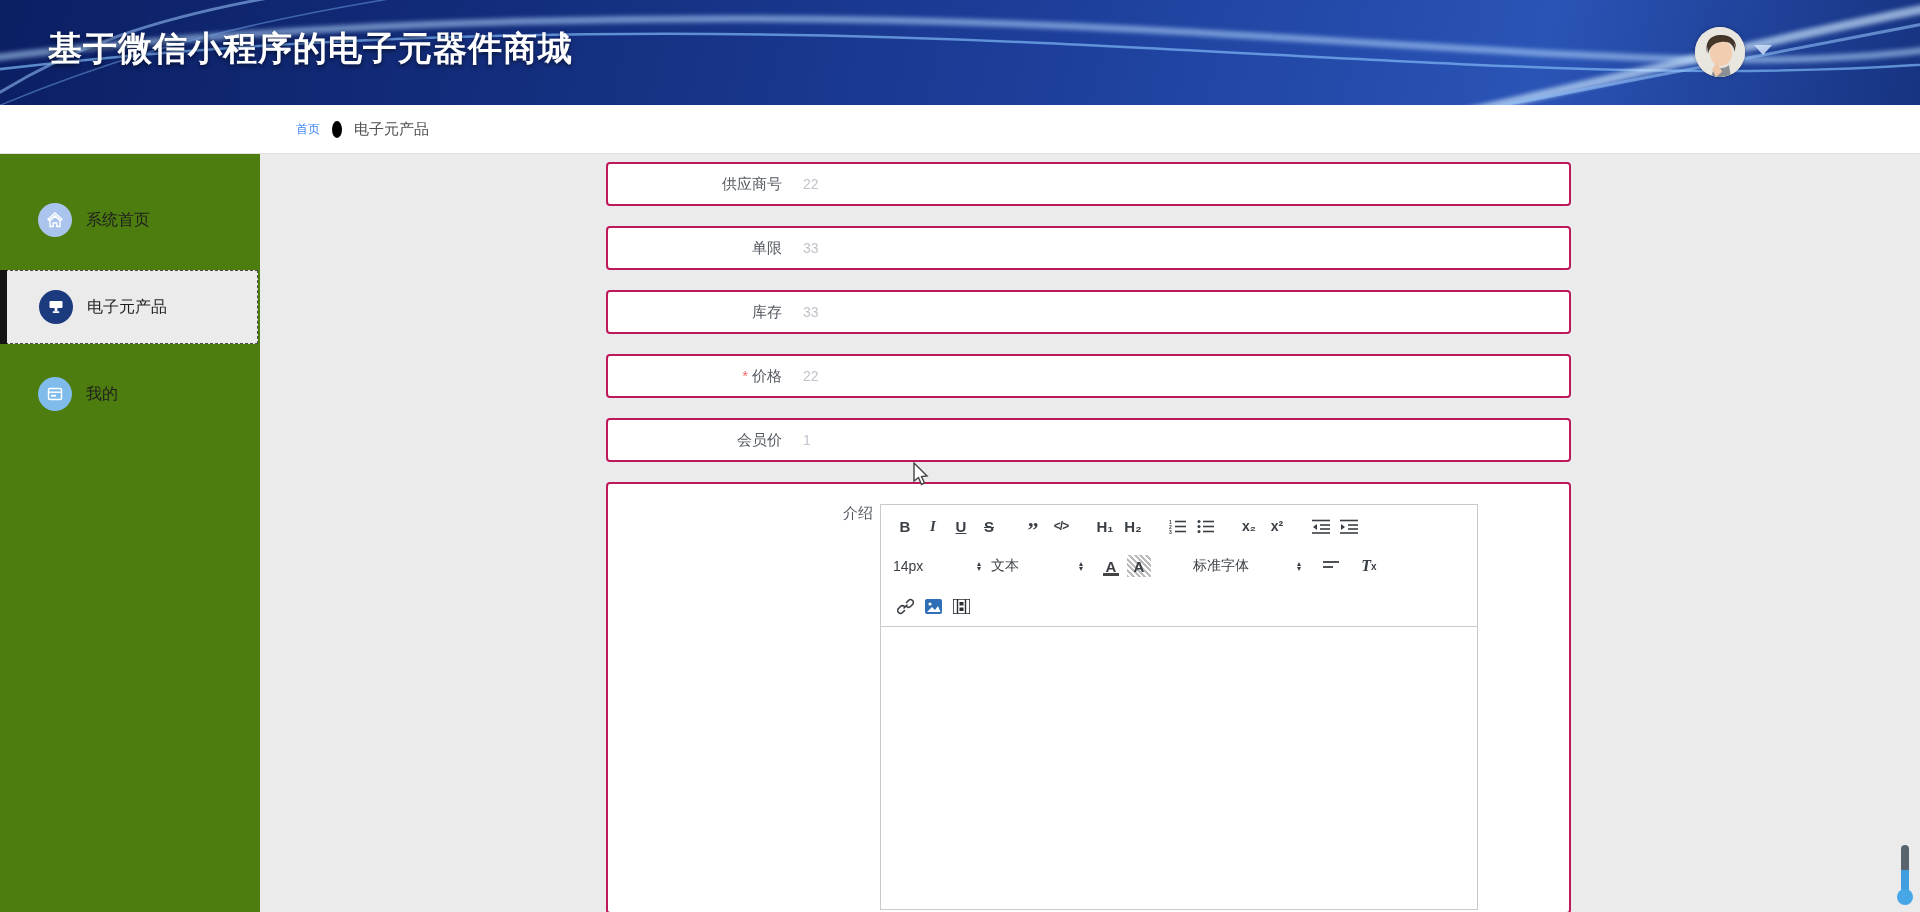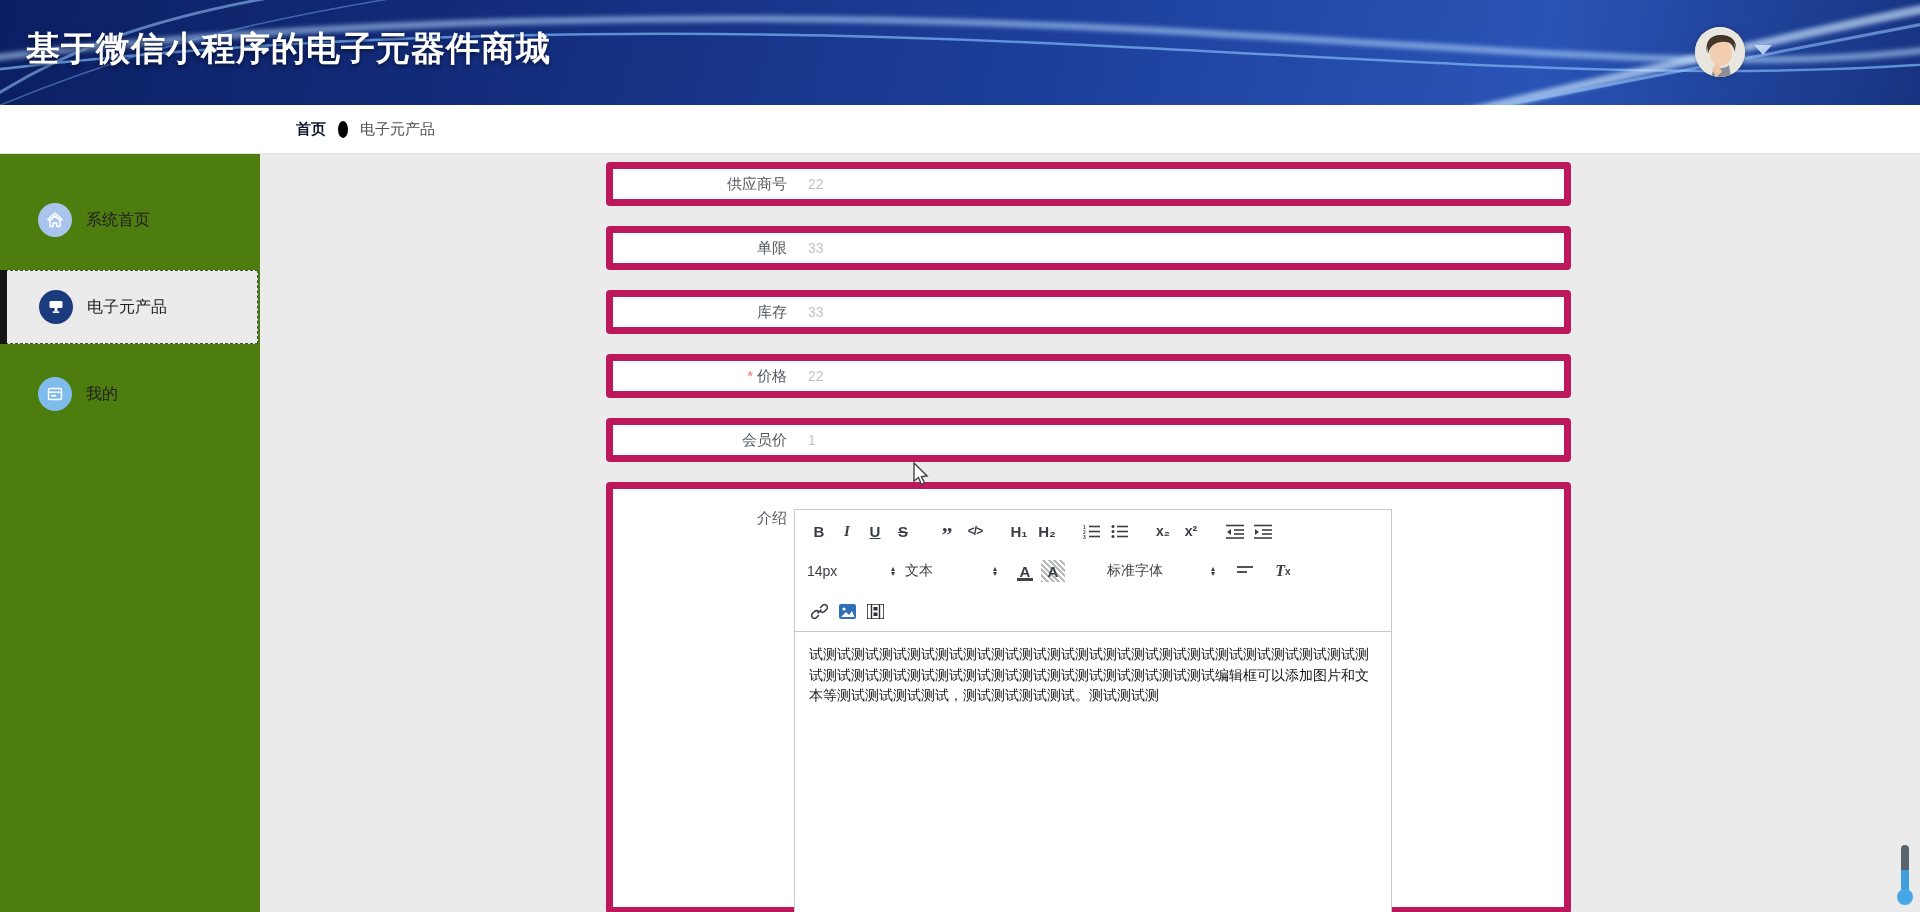--- a/index.html
+++ b/index.html
@@ -3,32 +3,32 @@
 <meta charset="utf-8">
 <style>
   * { margin:0; padding:0; box-sizing:border-box; }
   html,body { width:1920px; height:912px; overflow:hidden;
     font-family:"Liberation Sans", sans-serif; background:#ebebeb; }
 
   
   .app-header { position:relative; height:105px; overflow:hidden;
     background:linear-gradient(103deg,#0b1f63 0%,#142e7e 28%,#1d3f9b 55%,#2a54b6 80%,#173381 100%); }
   .app-header .streaks { position:absolute; inset:0; width:100%; height:100%; }
-  .page-title { position:absolute; left:26px; top:26px; font-size:34px; font-weight:bold;
+  .page-title { position:absolute; left:48px; top:26px; font-size:34px; font-weight:bold;
     color:#fff; letter-spacing:1px; text-shadow:0 2px 4px rgba(0,0,0,.55); white-space:nowrap; }
   .avatar { position:absolute; right:175px; top:27px; width:50px; height:50px; border-radius:50%;
     overflow:hidden; background:#e9e5df; box-shadow:0 0 4px rgba(0,0,0,.3); cursor:pointer; }
   .caret-down { position:absolute; right:148px; top:45px; width:0; height:0;
     border-left:9px solid transparent; border-right:9px solid transparent;
     border-top:10px solid #cfe2fa; opacity:.85; cursor:pointer; }
 
   
   .breadcrumb-bar { height:49px; background:#fff; border-bottom:1px solid #e2e2e2;
     display:flex; align-items:center; padding-left:296px; }
-  .crumb-home { font-size:15px; font-weight:bold; color:#0f172a; cursor:pointer; }
+  .crumb-home { font-size:12px; font-weight:normal; color:#3b82f6; cursor:pointer; }
   .crumb-sep { width:10px; height:17px; background:#000; border-radius:50%; margin:0 12px; }
   .crumb-current { font-size:15px; color:#4f4f4f; }
 
   
   .layout { display:flex; height:758px; }
   .sidebar { width:260px; background:#4d7c0f; padding-top:26px; flex:none; }
   .side-item { position:relative; display:flex; align-items:center; gap:14px;
     padding:15px 14px 15px 38px; margin:8px 0; cursor:pointer; }
   .side-item .label { font-size:16px; color:#1f1f1f; }
   .side-item.active { background:#ebebeb; border:1px dashed #4a4a4a;
@@ -37,22 +37,22 @@
     width:7px; background:#141414; }
   .icon-circle { width:34px; height:34px; border-radius:50%; flex:none;
     display:flex; align-items:center; justify-content:center; }
   .c-periwinkle { background:#a9c5ee; }
   .c-navy { background:#1c3a7e; }
   .c-sky { background:#7fbcec; }
 
   .content { flex:1; position:relative; padding:8px 0 0 346px; }
 
   
-  .form-row { width:965px; background:#fff; border:7px solid #be185d; border-radius:4px;
-    min-height:44px; display:flex; align-items:center; margin-bottom:20px; }
+  .form-row { width:965px; background:#fff; border:2px solid #be185d; border-radius:4px;
+    min-height:44px; display:flex; align-items:center; margin-bottom:20px;justify-content:center; }
   .row-label { width:174px; flex:none; text-align:right; font-size:15px; color:#555a61;
     white-space:nowrap; }
   .required-star { color:#f56c6c; margin-right:4px; font-size:15px; }
   .row-input { flex:1; margin-left:21px; margin-right:14px; border:none; outline:none;
     font-size:14px; color:#333; background:transparent; height:30px; }
   .row-input::placeholder { color:#bfc3ca; }
 
   
   .intro-row { align-items:flex-start; height:432px; margin-bottom:0; padding-top:20px; }
   .editor { width:598px; margin-left:7px; border:1px solid #c9c9c9; background:#fff;
@@ -333,23 +333,20 @@
                   <rect x="0" y="0" width="17" height="15" rx="1.5" fill="none" stroke="#2b2f33" stroke-width="1.6"></rect>
                   <line x1="4.5" y1="0" x2="4.5" y2="15" stroke="#2b2f33" stroke-width="1.4"></line>
                   <line x1="12.5" y1="0" x2="12.5" y2="15" stroke="#2b2f33" stroke-width="1.4"></line>
                   <rect x="6.5" y="3" width="4" height="3.5" fill="#2b2f33"></rect>
                   <rect x="6.5" y="8.5" width="4" height="3.5" fill="#2b2f33"></rect>
                 </svg>
             </span>
           </span>
         </div>
 
-        <div class="ql-content">
-          <p>试测试测试测试测试测试测试测试测试测试测试测试测试测试测试测试测试测试测试测试测试测试测试测试测试测试测试测试测试测试测试测试测试测试测试编辑框可以添加图片和文本等测试测试测试测试，测试测试测试测试。测试测试测</p>
-        </div>
       </div>
     </div>
   </main>
 </div>
 
 <svg class="mouse-cursor" width="22" height="26" viewBox="0 0 22 26">
   <path d="M4 1 L4 19 L8.5 15.5 L11.5 22.5 L14.5 21 L11.5 14.5 L17 14 Z" fill="#fff" stroke="#444" stroke-width="1.4"></path>
 </svg>
 
 <div class="scroll-indicator">

